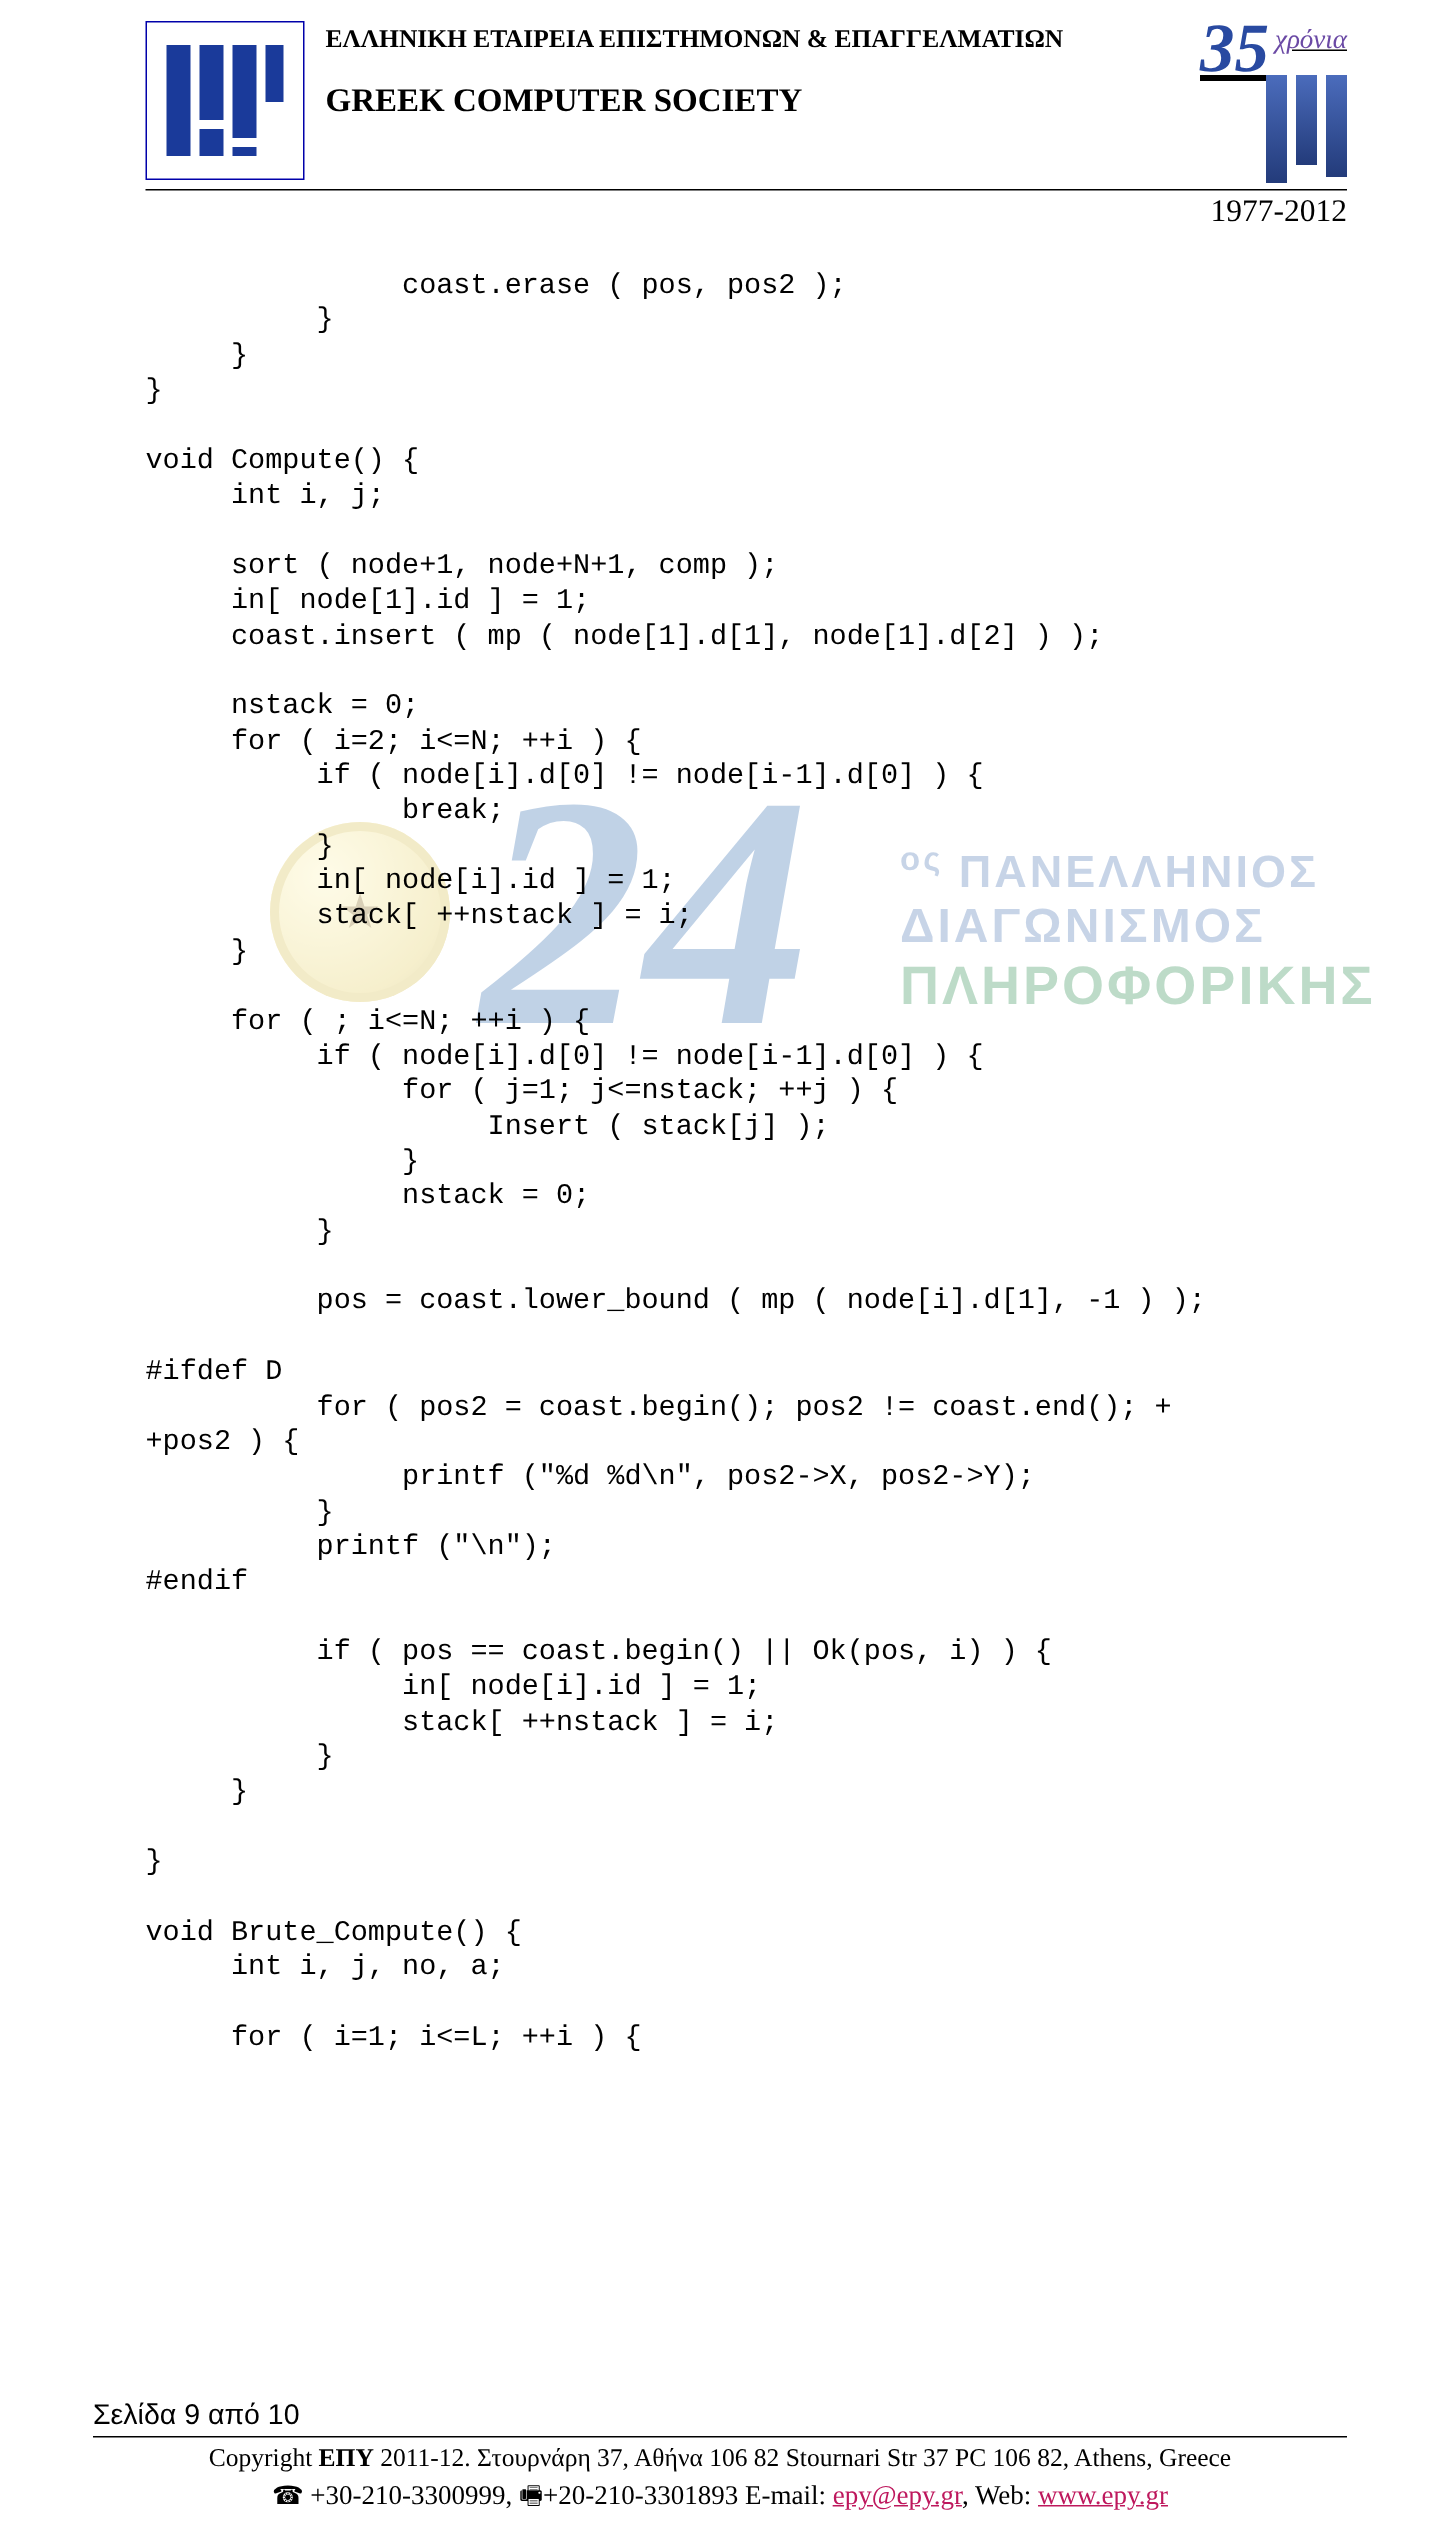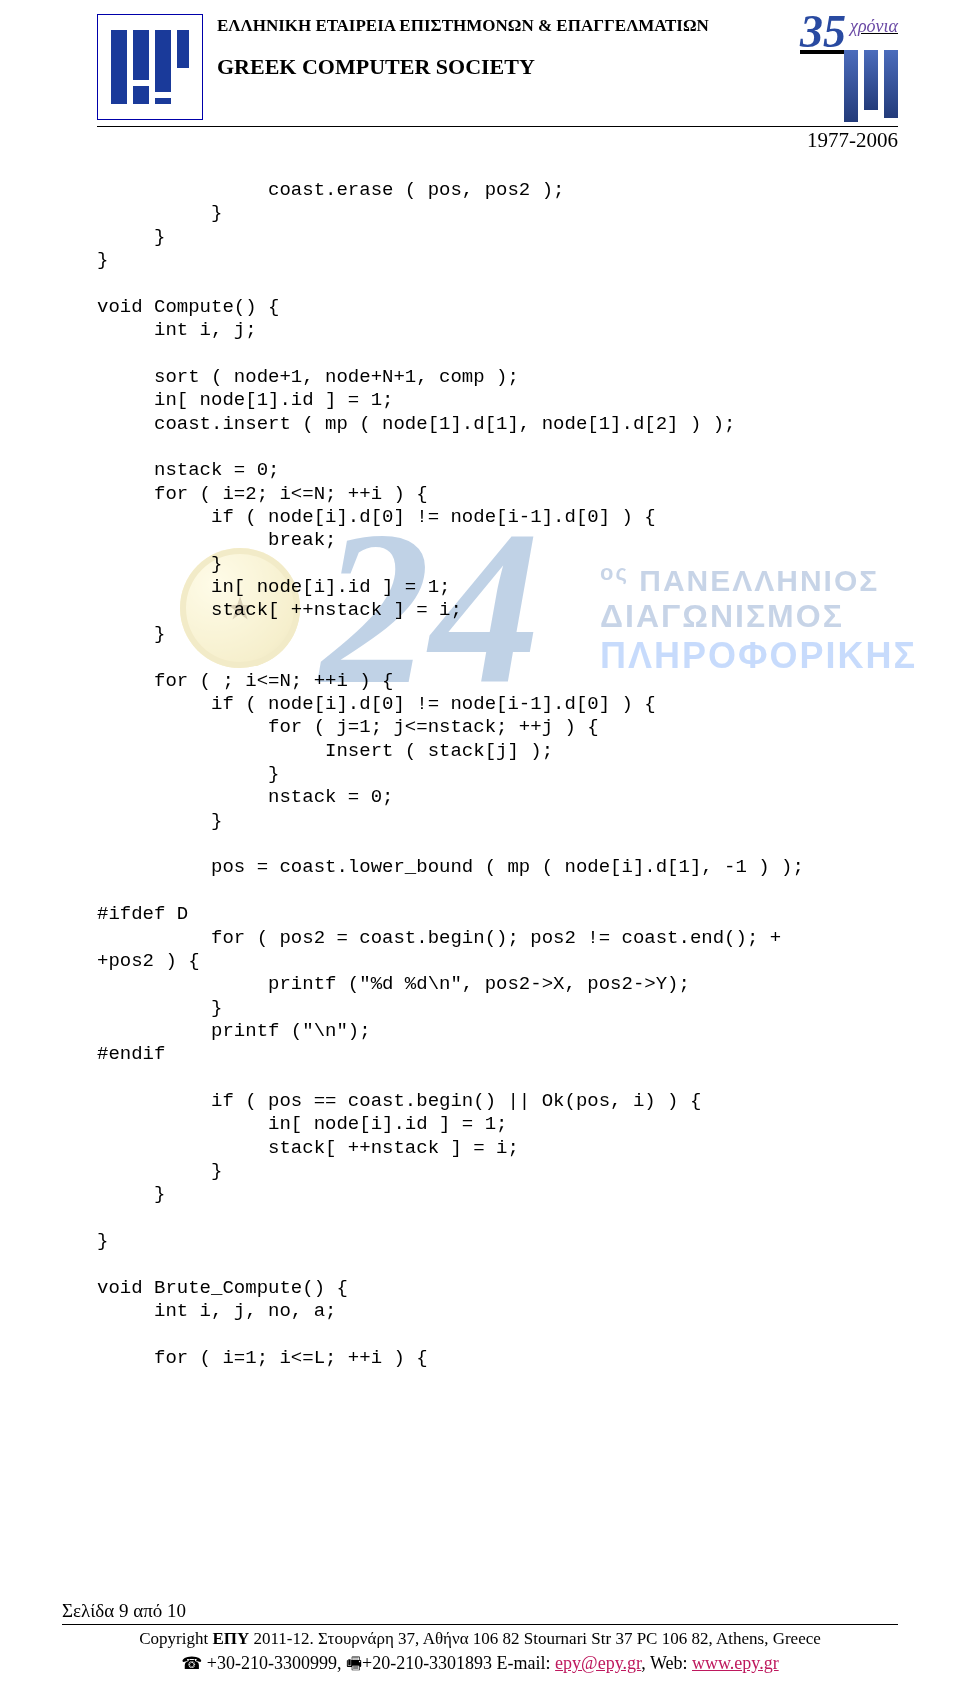--- a/index.html
+++ b/index.html
@@ -42,34 +42,34 @@
     width:120px;height:120px;border-radius:50%;
     background: radial-gradient(circle at 30% 30%, #fff5b0, #e0c84d 70%, #a88f1c);
     box-shadow: inset 0 0 0 6px #d4b93c;
     display:flex;align-items:center;justify-content:center;
   }
   .wm-medal span{font-weight:bold;color:#7a5a00;font-size:28px;}
   .wm-24 { font-size: 220px; font-weight: bold; font-style: italic; color:#1f5fa8; font-family: Georgia, serif; line-height:0.8; }
   .wm-text { position:absolute; left:420px; top:40px; font-family: Arial, sans-serif; font-weight:bold; }
   .wm-t1{font-size:30px;color:#3a68ad;letter-spacing:2px;} .wm-t1 sup{font-size:22px;}
   .wm-t2{font-size:32px;color:#3a68ad;letter-spacing:2px;}
-  .wm-t3{font-size:36px;color:#3b82f6;letter-spacing:2px;}
+  .wm-t3{font-size:36px;color:#15803d;letter-spacing:2px;}
   
   .code-area {
     font-family: "Courier New", Courier, monospace;
     font-size: 19px;
     line-height: 1.23;
     white-space: pre;
     margin-top: 38px;
     position: relative;
     z-index: 2;
   }
   
   .footer { position:absolute; bottom: 10px; left:62px; right:62px; }
-  .page-no { font-size: 19px; font-family: Liberation Serif, serif; margin-bottom: 2px; }
+  .page-no { font-size: 19px; font-family: Liberation Sans, sans-serif; margin-bottom: 2px; }
   .foot-divider { border-top:1px solid #000; margin-bottom:4px; }
   .copy { font-size: 17px; text-align:center; }
   .contact { font-size: 18px; text-align:center; margin-top:2px; }
   .contact .link { color: #be185d; text-decoration: underline; }
   .phone-icon { font-size: 17px; }
 </style>
 </head>
 <body>
 
 <div class="page">
@@ -91,21 +91,21 @@
     <div class="header-right">
       <div class="hr-top">
         <span class="hr-num">35</span>
         <span class="hr-xronia">χρόνια</span>
       </div>
       <div class="hr-bars">
         <div class="hrb hrb1"></div>
         <div class="hrb hrb2"></div>
         <div class="hrb hrb3"></div>
       </div>
-      <div class="hr-years">1977-2006</div>
+      <div class="hr-years">1977-2012</div>
     </div>
   </div>
   <div class="divider"></div>
 
   <div class="watermark">
     <div class="wm-box">
       <div class="wm-medal">
           <span>★</span>
         </div>
       <div class="wm-24">24</div>

